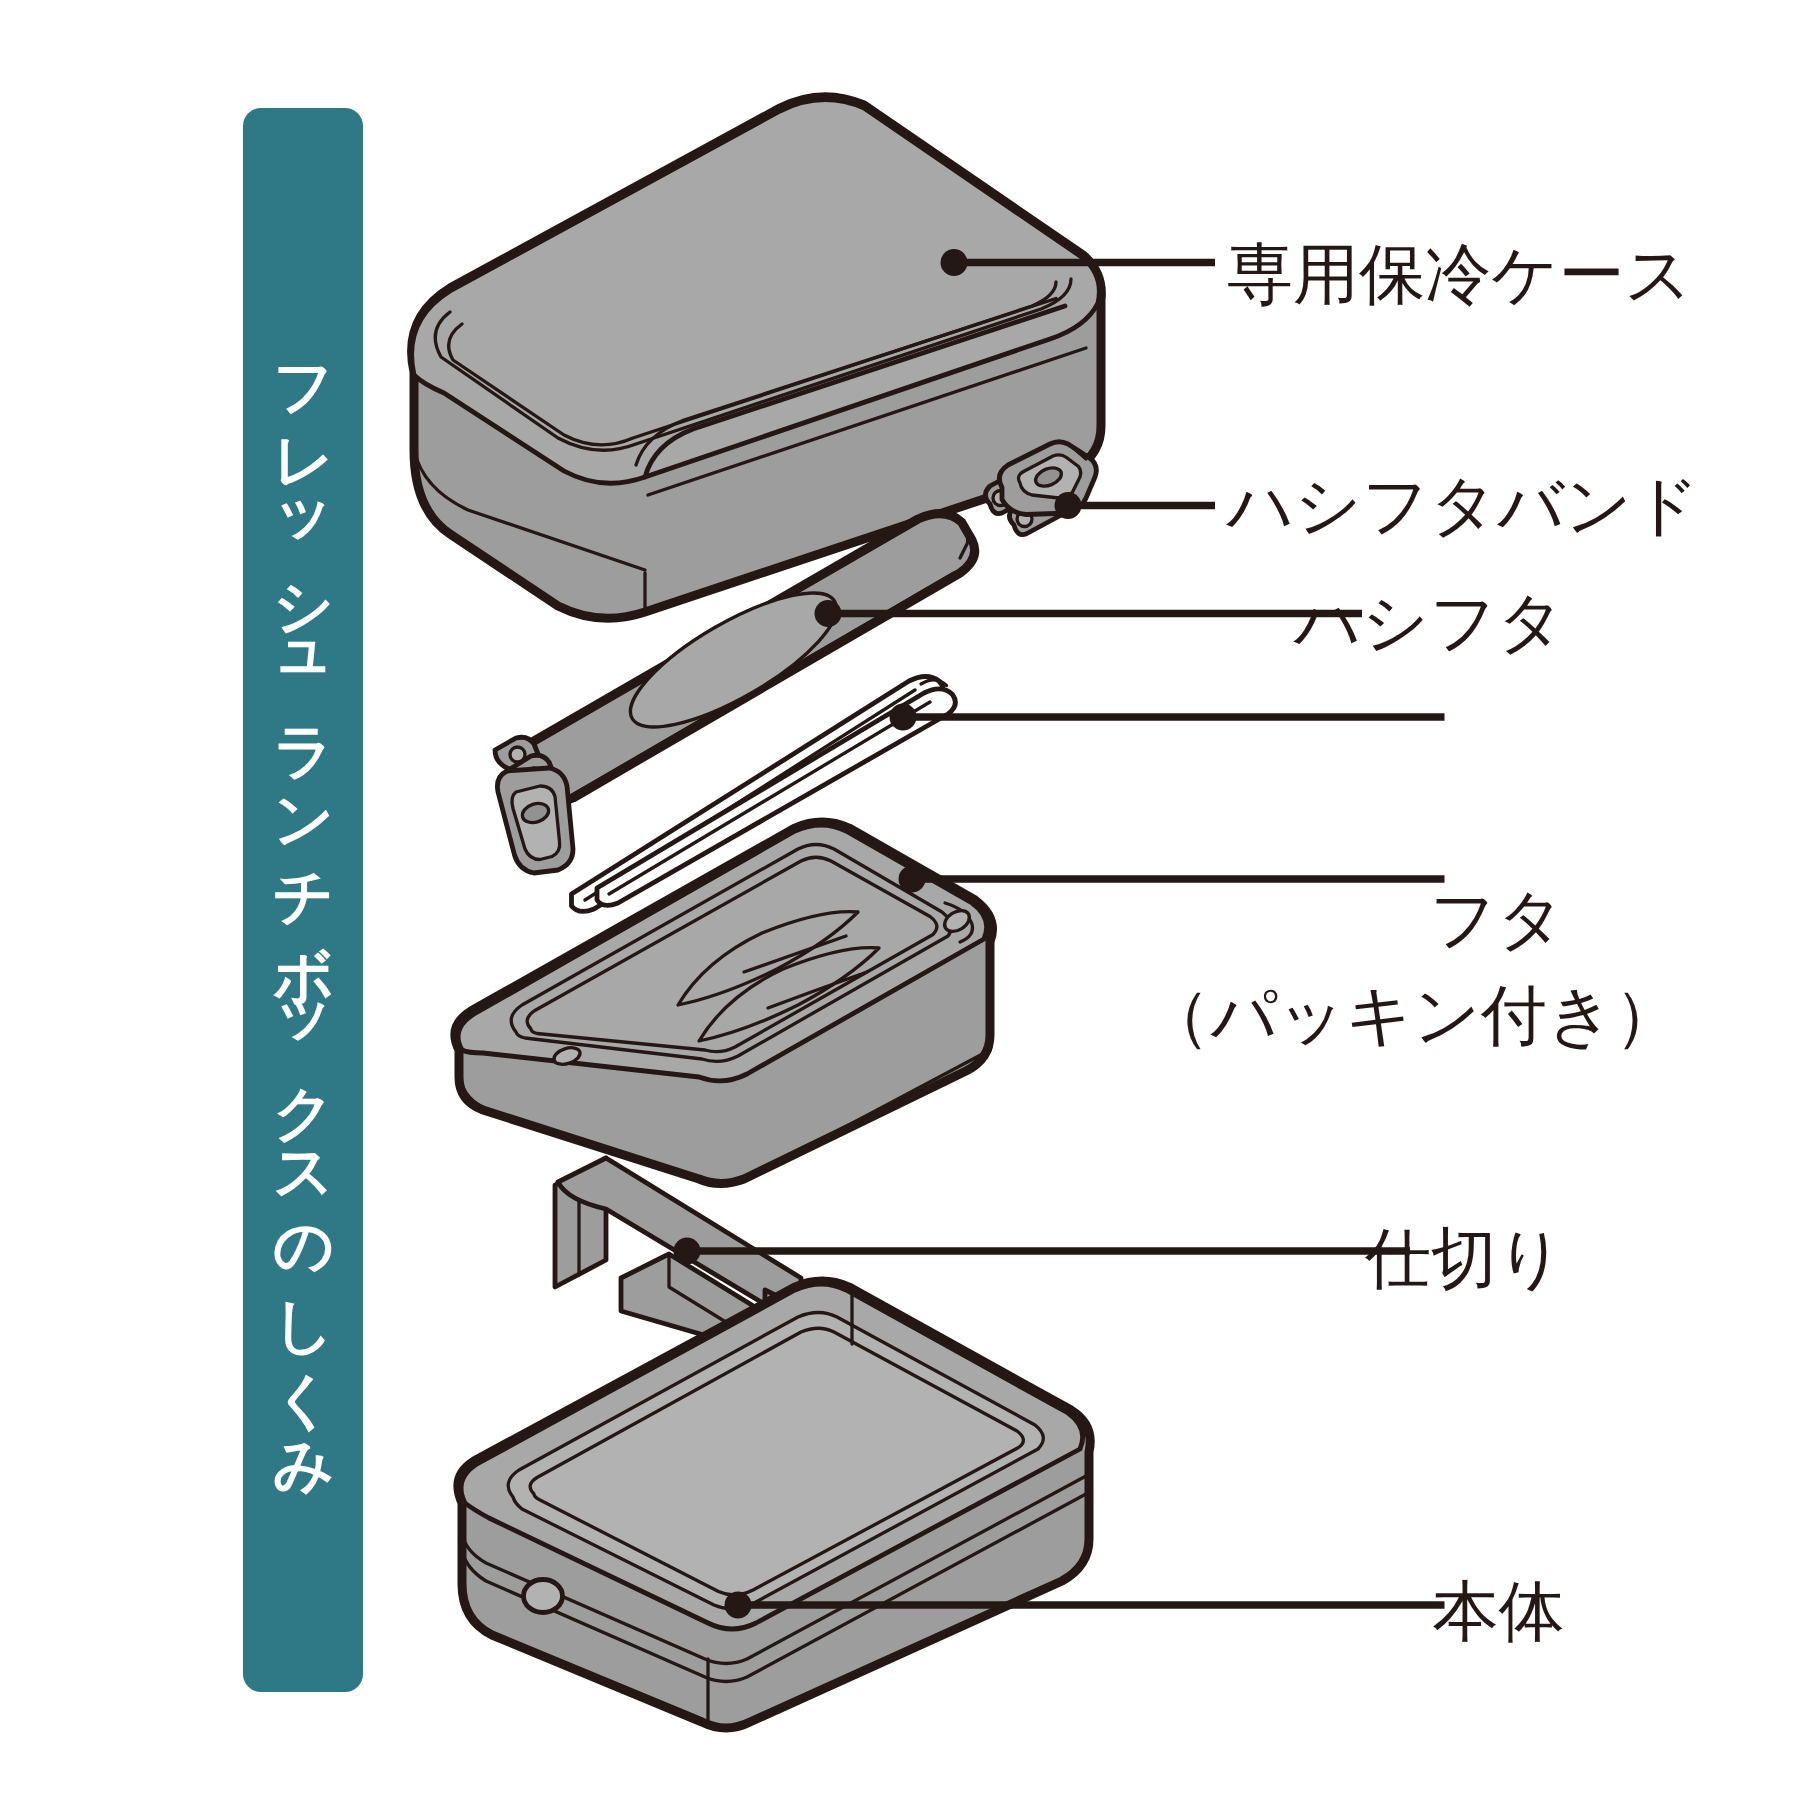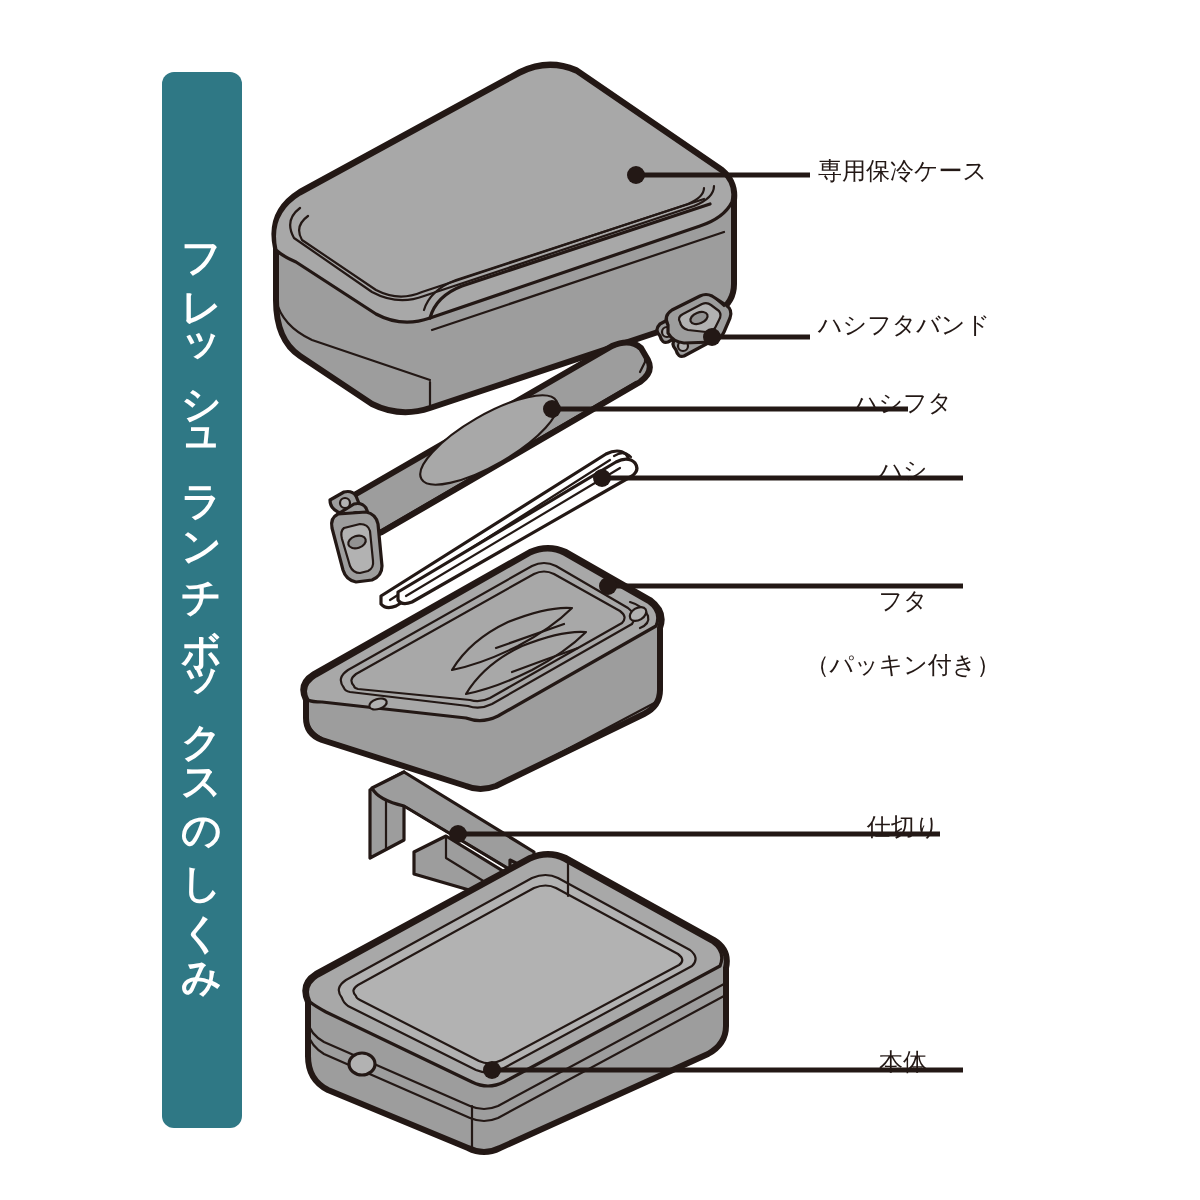--- a/index.html
+++ b/index.html
@@ -44,27 +44,27 @@
     line-height: 1.05;
     writing-mode: vertical-rl;
     text-orientation: upright;
     white-space: nowrap;
     font-family: "DejaVu Sans", "Liberation Sans", sans-serif;
   }
   
   .label {
     position: absolute;
     color: #231815;
-    font-size: 24px;
+    font-size: 44px;
     line-height: 1.28;
     white-space: nowrap;
     font-family: Liberation Sans, sans-serif;
   }
   .label.right-aligned {
-    text-align: center;
+    text-align: right;
   }
   svg.art {
     position: absolute;
     left: 0;
     top: 0;
   }
 </style>
 </head>
 <body>
 
@@ -360,21 +360,20 @@
   <div class="banner">
     <div class="banner-text">フレッシュランチボックスのしくみ</div>
   </div>
 
   <div class="label" style="left:818px; top:156px;">専用保冷ケース</div>
 
   <div class="label" style="left:818px; top:310px;">ハシフタバンド</div>
 
   <div class="label right-aligned" style="left:763px; top:388px; width:280px;">ハシフタ</div>
 
-  <div class="label right-aligned" style="left:763px; top:455px; width:280px;">ハシ</div>
 
   <div class="label right-aligned" style="left:763px; top:566px; width:280px;margin-top:20px;">フタ</div>
 
   <div class="label right-aligned" style="left:763px; top:610px; width:280px;margin-top:40px;">（パッキン付き）</div>
 
   <div class="label right-aligned" style="left:763px; top:812px; width:280px;">仕切り</div>
 
   <div class="label right-aligned" style="left:763px; top:1047px; width:280px;">本体</div>
 
 </div>

